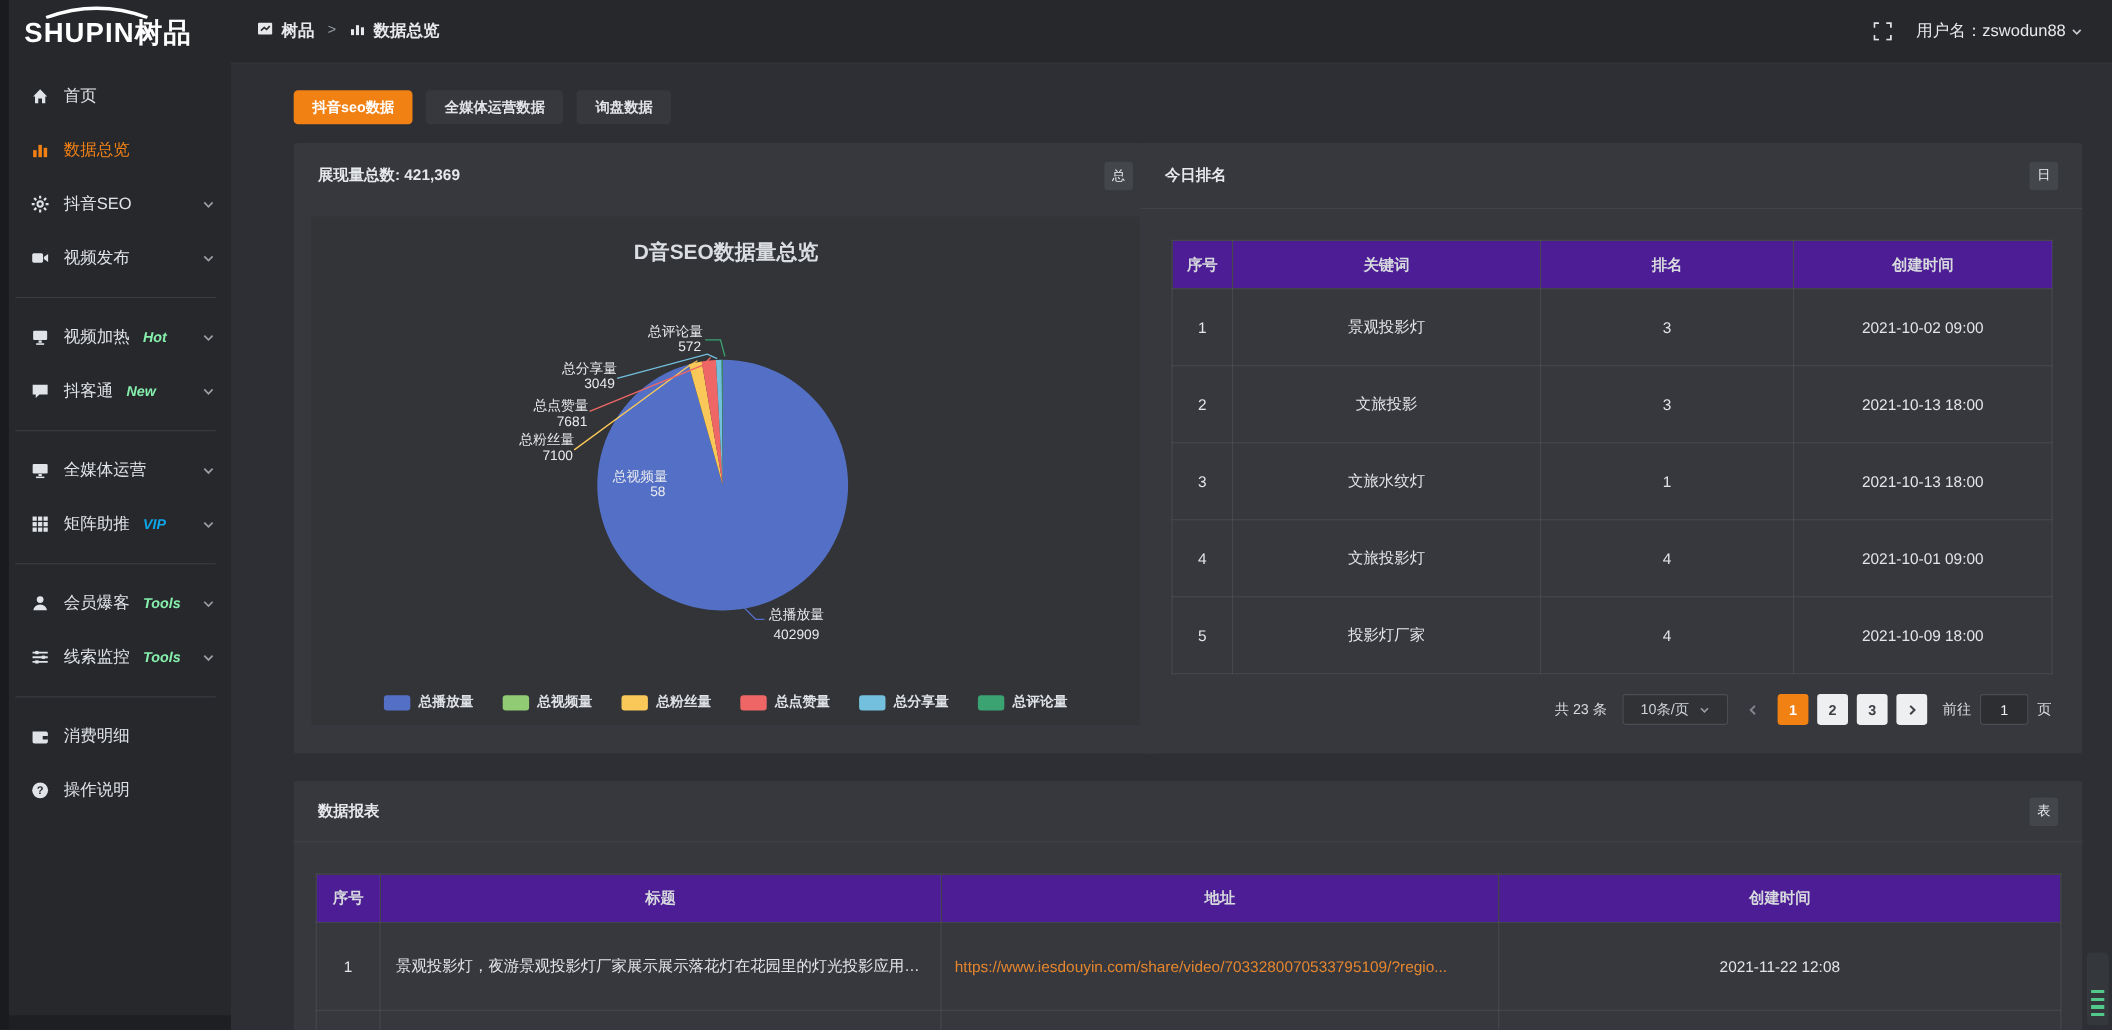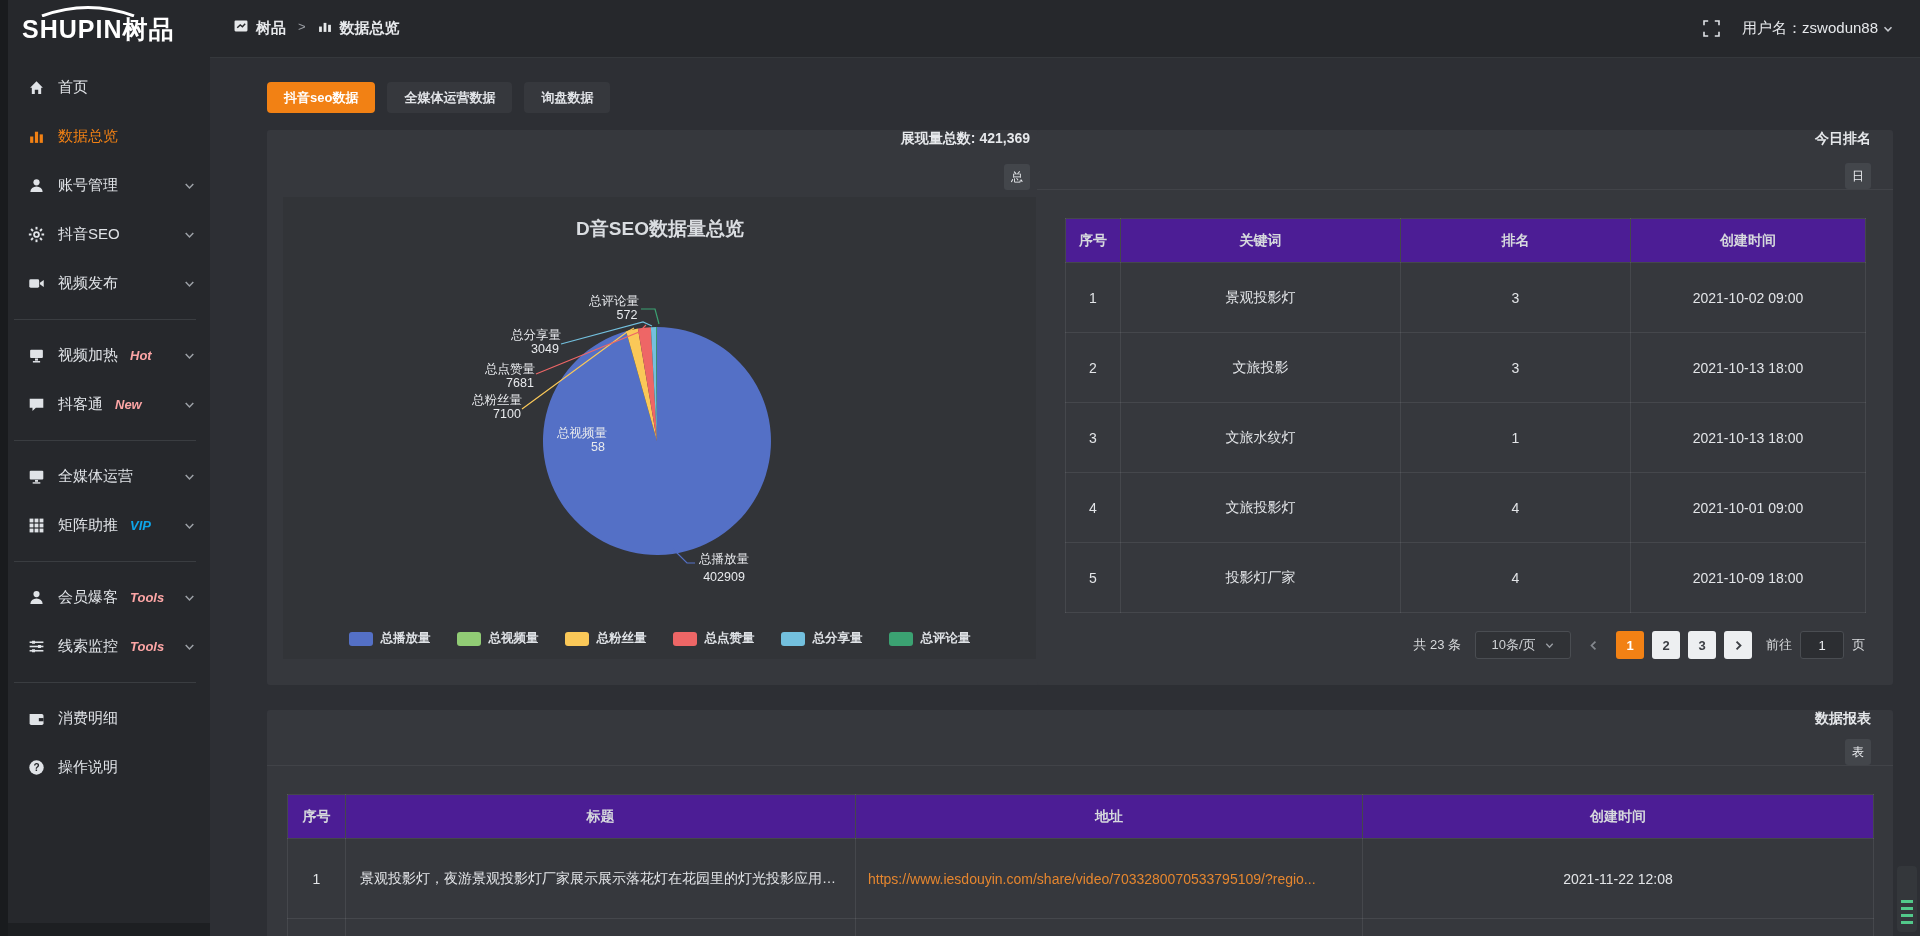--- a/index.html
+++ b/index.html
@@ -12,21 +12,21 @@
   .side-rail{position:absolute;left:0;top:0;width:8px;height:936px;background:#191b1e;}
   .logo{position:absolute;left:8px;top:0;width:202px;height:58px;display:flex;align-items:center;padding-left:14px;}
   .logo-inner{position:relative;color:#fff;font-weight:bold;font-size:25px;letter-spacing:1px;white-space:nowrap;}
   .logo-arc{position:absolute;left:18px;top:-8px;}
   .menu{position:absolute;left:8px;top:58px;right:0;padding-top:5px;}
   .side-item{height:49px;display:flex;align-items:center;padding:0 14px 0 20px;cursor:pointer;color:#e0e3e7;font-size:15px;position:relative;}
   .side-item .s-icon{width:17px;height:17px;display:inline-flex;margin-right:13px;color:#e0e3e7;flex:none;}
   .side-item.active{color:#f28114;}
   .side-item.active .s-icon{color:#f28114;}
   .side-badge{font-style:italic;font-weight:bold;font-size:13px;margin-left:12px;}
-  .side-badge.red{color:#fca5a5;}
+  .side-badge.red{color:#86efac;}
   .side-badge.gold{color:#0ea5e9;}
   .side-chev{position:absolute;right:14px;top:50%;transform:translateY(-50%);display:flex;}
   .side-div{height:1px;background:#3a3d41;margin:11px 14px 11px 6px;}
   .side-footer{position:absolute;left:8px;bottom:0;width:202px;height:13px;background:#1d1f22;}
 
   
   .main{position:absolute;left:210px;top:0;right:0;bottom:0;background:#2d2f34;}
   .topbar{position:absolute;left:0;top:0;right:0;height:58px;background:#26282c;border-bottom:1px solid #35383c;display:flex;align-items:center;padding:0 26px 0 24px;}
   .crumb{display:flex;align-items:flex-start;color:#e7e9ec;font-size:15px;font-weight:bold;gap:8px;}
   .crumb .sep{color:#9a9ea4;font-size:13px;font-weight:normal;margin:0 4px;}
@@ -34,21 +34,21 @@
   .fs-btn{display:flex;cursor:pointer;}
   .user-wrap{display:flex;align-items:center;gap:4px;cursor:pointer;}
 
   
   .tabs{position:absolute;left:57px;top:82px;display:flex;gap:12px;}
   .tab{height:31px;padding:12px 17px;border-radius:4px;background:#36383d;color:#e2e4e8;font-size:13px;font-weight:bold;display:flex;align-items:center;cursor:pointer;}
   .tab.active{background:#f28114;color:#fff;}
 
   
   .panel{position:absolute;background:#36383d;border-radius:3px;}
-  .panel-head{height:60px;display:flex;align-items:flex-end;justify-content:space-between;padding:0 22px;border-bottom:1px solid rgba(255,255,255,0.06);flex-direction:column;}
+  .panel-head{height:60px;display:flex;align-items:center;justify-content:space-between;padding:0 22px;border-bottom:1px solid rgba(255,255,255,0.06);}
   .panel-title{color:#e6e8eb;font-size:14px;font-weight:600;}
   .corner-badge{min-width:26px;height:26px;border-radius:3px;background:#43464b;color:#eceef1;font-size:12px;display:flex;align-items:center;justify-content:center;cursor:pointer;padding:0 6px;}
 
   .chart-panel{left:57px;top:130px;width:785px;height:555px;}
   .chart-box{position:relative;margin:7px 16px 16px;height:462px;background:#323438;}
   .chart-svg{position:absolute;left:0;top:0;}
   .legend{position:absolute;left:0;bottom:12px;width:100%;display:flex;justify-content:center;gap:26px;}
   .legend-item{display:flex;align-items:center;gap:8px;cursor:pointer;}
   .legend-swatch{width:24px;height:14px;border-radius:3px;}
   .legend-label{color:#dfe2e6;font-size:12.5px;font-weight:600;}
@@ -105,34 +105,20 @@
       </div>
       <div class="side-item active">
         <span class="s-icon">
           <svg width="17" height="17" viewBox="0 0 16 16" fill="currentColor">
             <rect x="2" y="8" width="3" height="6"></rect>
             <rect x="6.5" y="3.5" width="3" height="10.5"></rect>
             <rect x="11" y="6" width="3" height="8"></rect>
           </svg>
         </span>
         <span>数据总览</span>
-      </div>
-      <div class="side-item">
-        <span class="s-icon">
-          <svg width="17" height="17" viewBox="0 0 16 16" fill="currentColor">
-            <circle cx="8" cy="5" r="2.9"></circle>
-            <path d="M2.2 14 a5.8 5 0 0 1 11.6 0 Z"></path>
-          </svg>
-        </span>
-        <span>账号管理</span>
-        <span class="side-chev">
-          <svg width="13" height="13" viewBox="0 0 12 12" fill="none" stroke="#9ca0a6" stroke-width="1.4">
-            <path d="M2.5 4.2 L6 7.8 L9.5 4.2"></path>
-          </svg>
-        </span>
       </div>
       <div class="side-item">
         <span class="s-icon">
           <svg width="17" height="17" viewBox="0 0 16 16" fill="currentColor">
             <circle cx="8" cy="8" r="2.3" fill="none" stroke="currentColor" stroke-width="1.7"></circle>
             <g stroke="currentColor" stroke-width="1.9">
               <line x1="8" y1="0.8" x2="8" y2="3.3"></line>
               <line x1="8" y1="12.7" x2="8" y2="15.2"></line>
               <line x1="0.8" y1="8" x2="3.3" y2="8"></line>
               <line x1="12.7" y1="8" x2="15.2" y2="8"></line>

